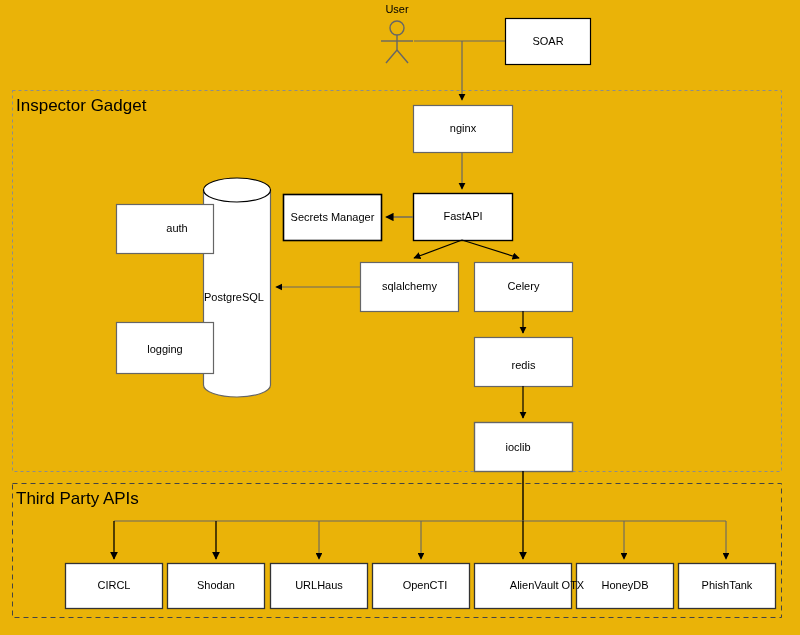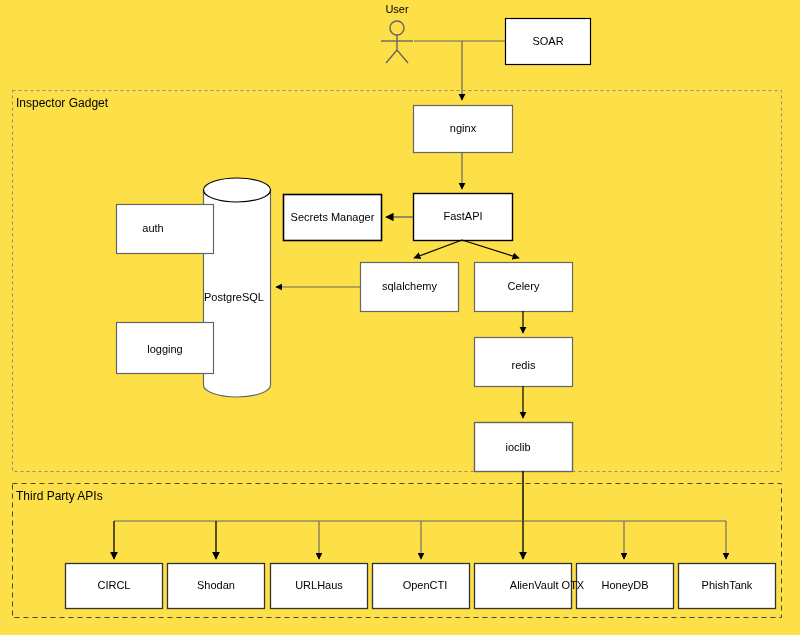--- a/index.html
+++ b/index.html
@@ -7,21 +7,21 @@
     padding: 0;
     background: #ffffff;
   }
   body {
     font-family: "Liberation Sans", sans-serif;
   }
   #canvas {
     position: relative;
     width: 800px;
     height: 635px;
-    background: #fde047;
+    background: #eab308;
     overflow: hidden;
   }
   #svg-layer {
     position: absolute;
     left: 0;
     top: 0;
     width: 800px;
     height: 635px;
   }
   .node-label {
@@ -31,21 +31,21 @@
     justify-content: center;
     font-size: 11px;
     color: #000000;
     text-align: center;
     line-height: 1.2;
     pointer-events: none;
     white-space: nowrap;
   }
   .group-label {
     position: absolute;
-    font-size: 12px;
+    font-size: 17px;
     color: #000000;
     white-space: nowrap;
   }
   .actor-label {
     position: absolute;
     font-size: 11px;
     color: #000000;
     text-align: center;
     white-space: nowrap;
   }
@@ -176,21 +176,21 @@
   <div class="group-label" style="left:16px; top:489px;">Third Party APIs</div>
 
   <div class="node-label" style="left:505px; top:18px; width:86px; height:47px;">SOAR</div>
 
   <div class="node-label" style="left:413px; top:105px; width:100px; height:48px;">nginx</div>
 
   <div class="node-label" style="left:413px; top:193px; width:100px; height:48px;">FastAPI</div>
 
   <div class="node-label" style="left:283px; top:194px; width:99px; height:47px;">Secrets Manager</div>
 
-  <div class="node-label" style="left:104px; top:204px; width:98px; height:50px; z-index:7;">auth</div>
+  <div class="node-label" style="left:128px; top:204px; width:98px; height:50px; z-index:7;">auth</div>
 
   <div class="node-label" style="left:116px; top:322px; width:98px; height:56px; z-index:7;">logging</div>
 
   <div class="cyl-label" style="left:204px; top:291px; width:66px;">PostgreSQL</div>
 
   <div class="node-label" style="left:474px; top:262px; width:99px; height:50px;">Celery</div>
 
   <div class="node-label" style="left:360px; top:262px; width:99px; height:50px;">sqlalchemy</div>
 
   <div class="node-label" style="left:474px; top:337px; width:99px; height:58px;">redis</div>

